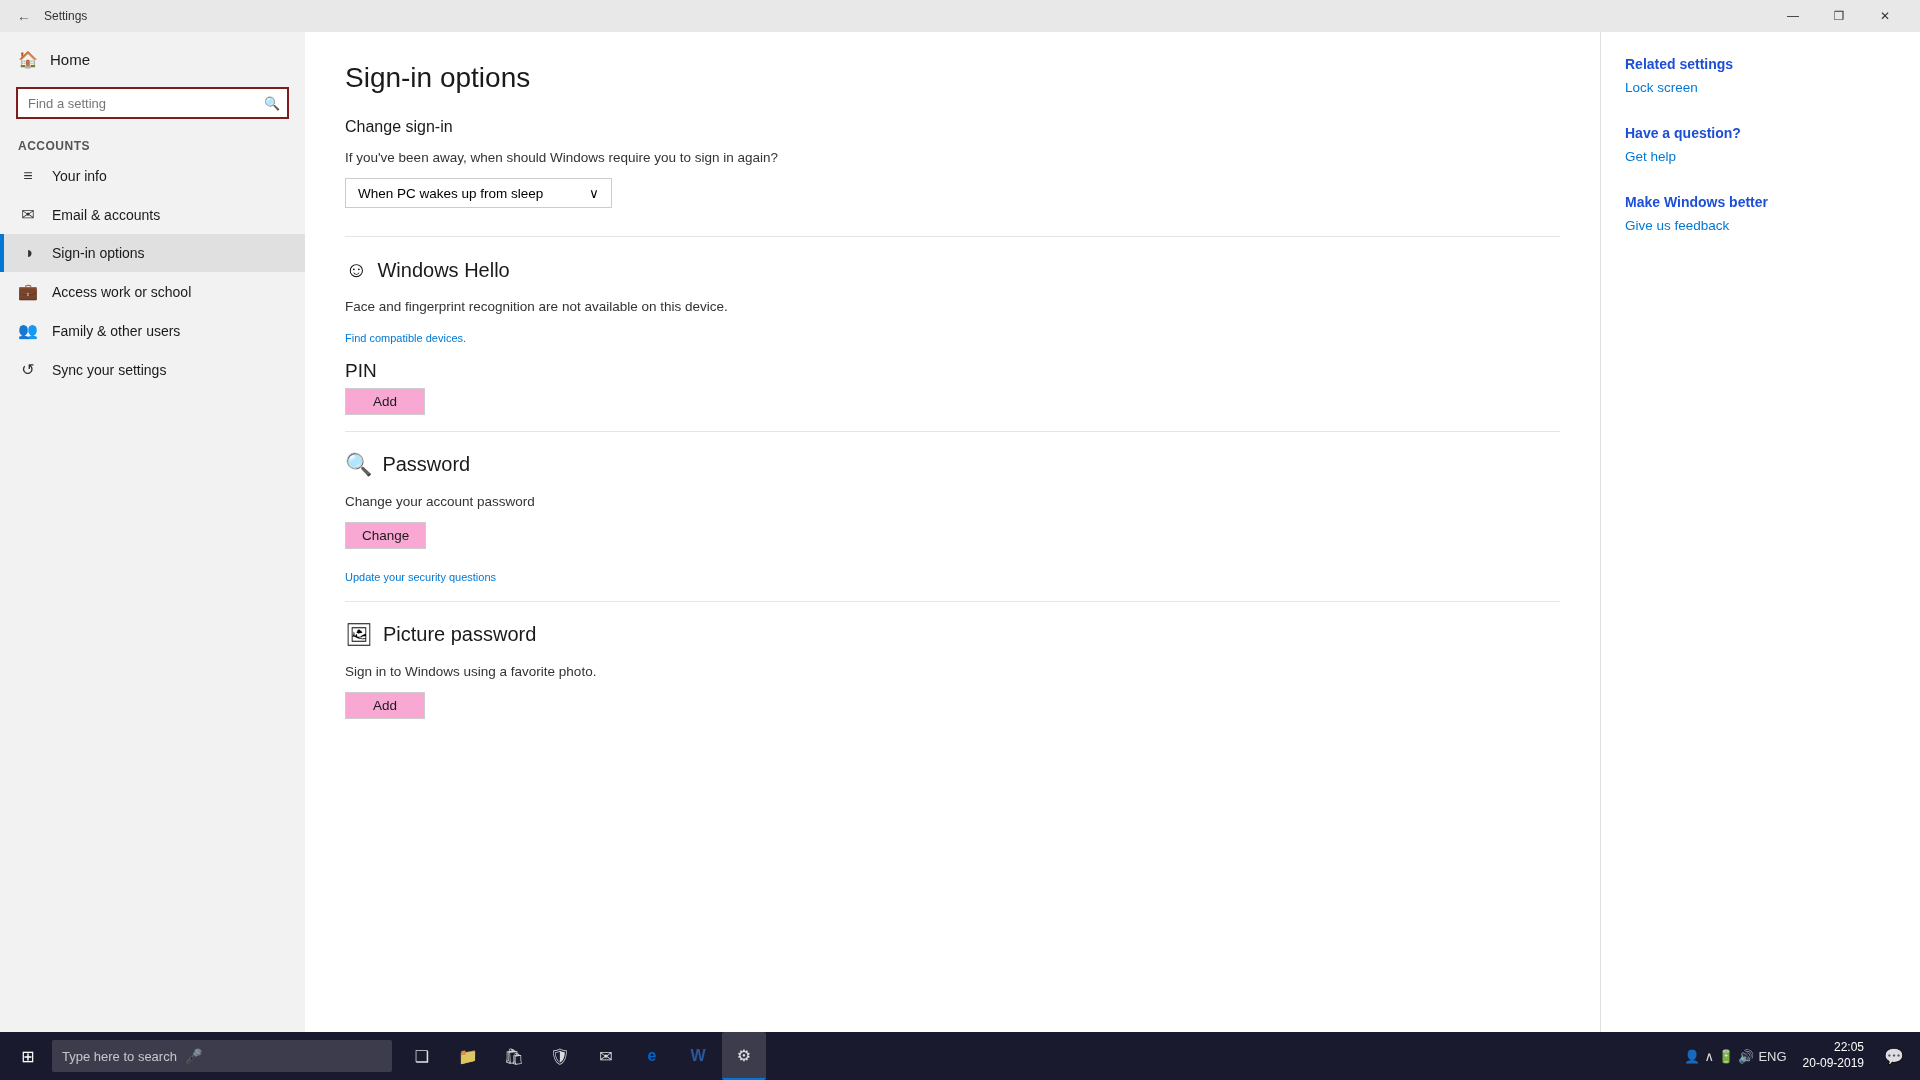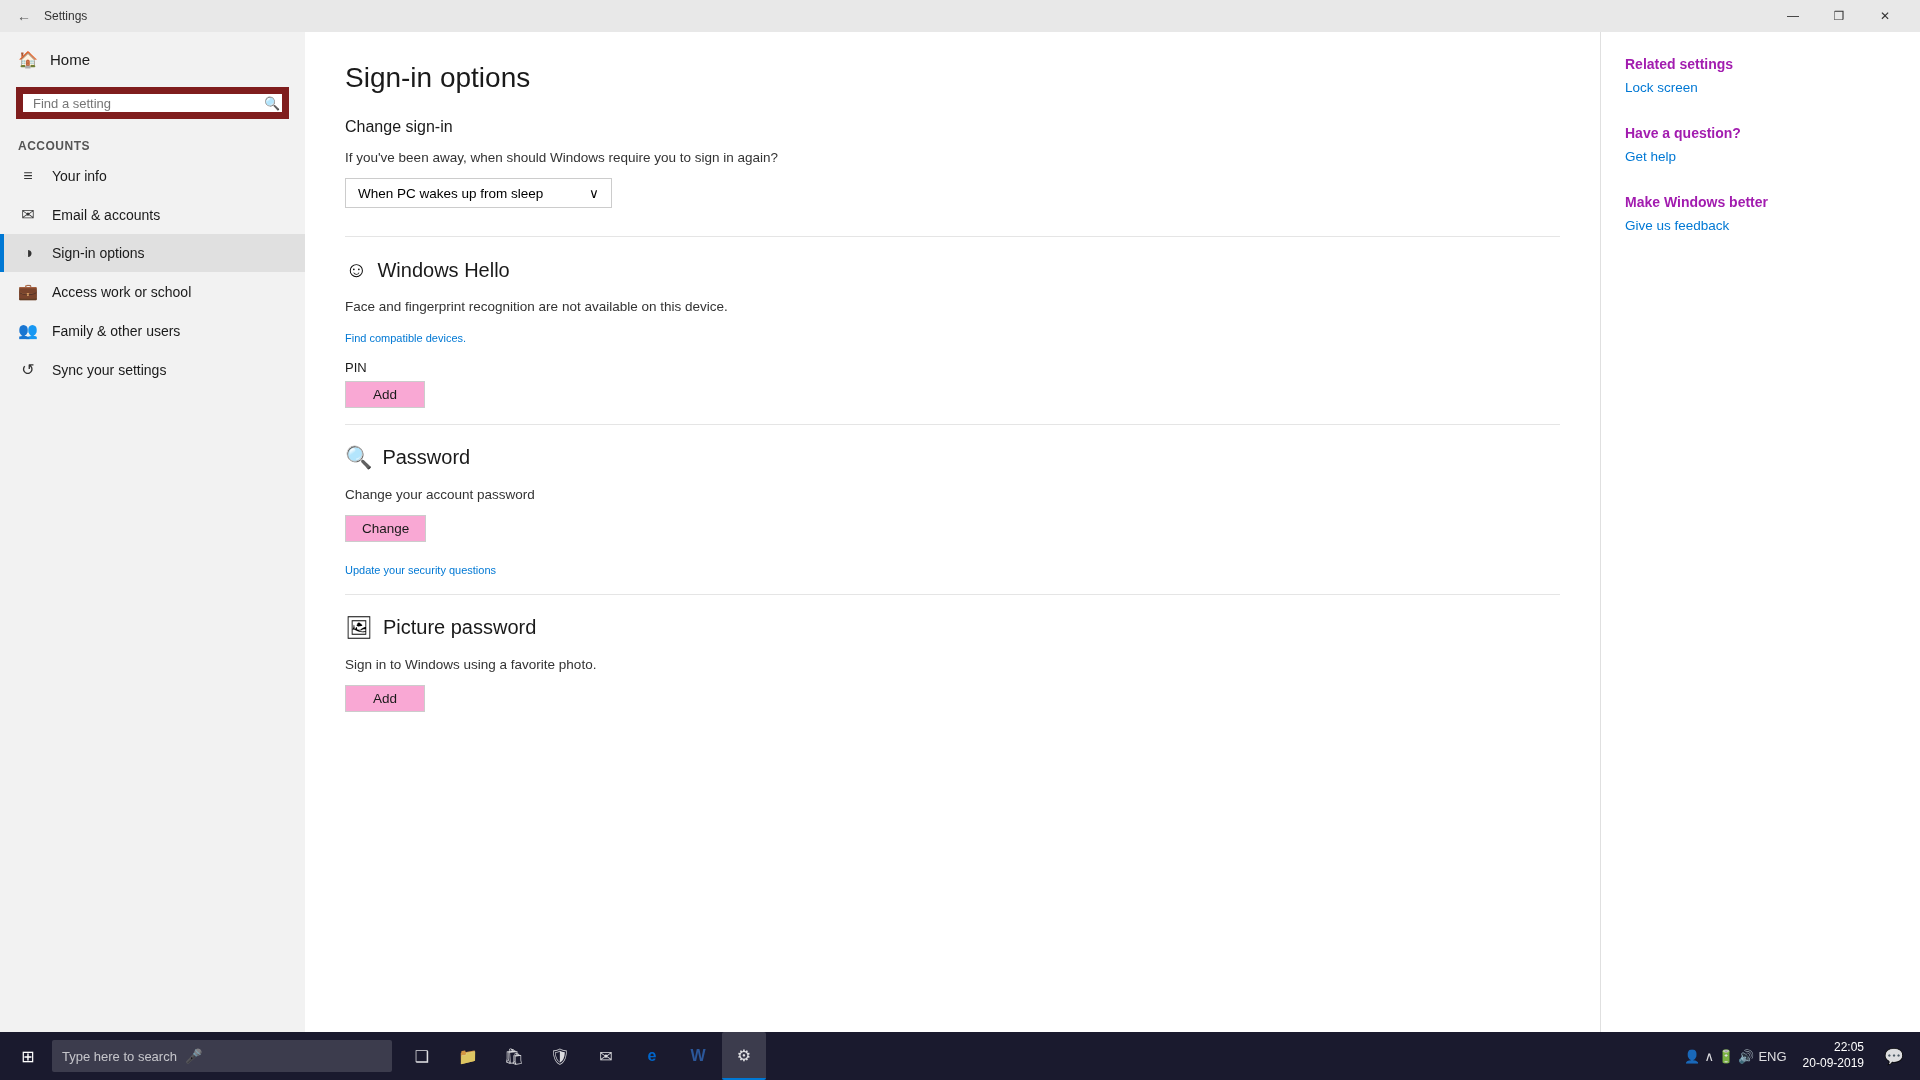--- a/index.html
+++ b/index.html
@@ -61,21 +61,21 @@
       font-size: 15px;
       color: #1a1a1a;
     }
     .sidebar-search {
       margin: 8px 16px 12px;
       position: relative;
     }
     .sidebar-search input {
       width: 100%;
       height: 32px;
-      border: 7px solid #7f1d1d;
+      border: 2px solid #7f1d1d;
       background: white;
       padding: 0 30px 0 10px;
       font-size: 13px;
       outline: none;
       color: #555;
     }
     .sidebar-search-icon {
       position: absolute;
       right: 8px; top: 50%;
       transform: translateY(-50%);
@@ -172,21 +172,21 @@
       font-weight: 400;
       color: #1a1a1a;
     }
     .link-text {
       color: #0078d4;
       font-size: 11px;
       cursor: pointer;
       text-decoration: none;
     }
     .sub-label {
-      font-size: 13px;
+      font-size: 19px;
       color: #1a1a1a;
       margin-top: 14px;
       margin-bottom: 6px;
     }
     .btn {
       padding: 5px 16px;
       border: 1px solid #ccc;
       background: #f9a8d4;
       font-size: 13.5px;
       cursor: pointer;
@@ -198,21 +198,21 @@
     .right-panel {
       width: 320px;
       background: white;
       border-left: 1px solid #e0e0e0;
       padding: 24px 24px;
       flex-shrink: 0;
     }
     .panel-section-title {
       font-size: 14px;
       font-weight: 600;
-      color: #a21caf;
+      color: #1d4ed8;
       margin-bottom: 8px;
     }
     .panel-link {
       color: #0078d4;
       font-size: 13.5px;
       cursor: pointer;
       display: block;
       margin-bottom: 4px;
       text-decoration: none;
     }

